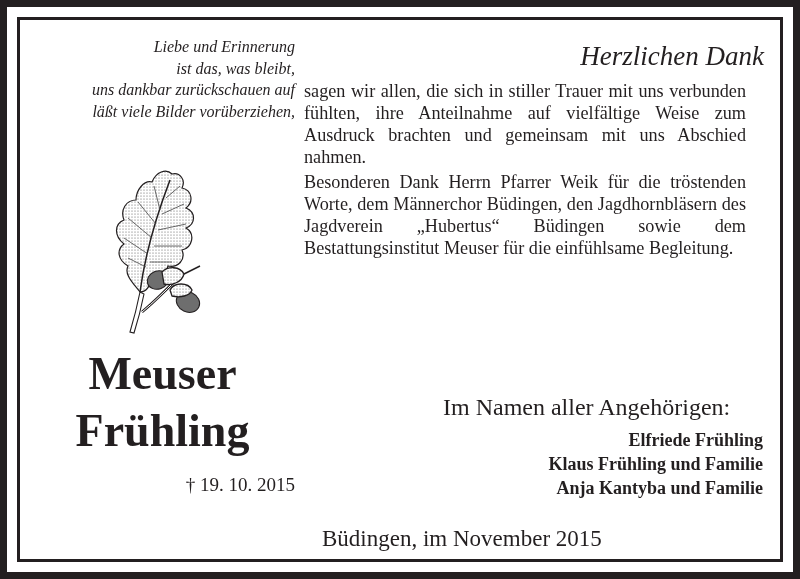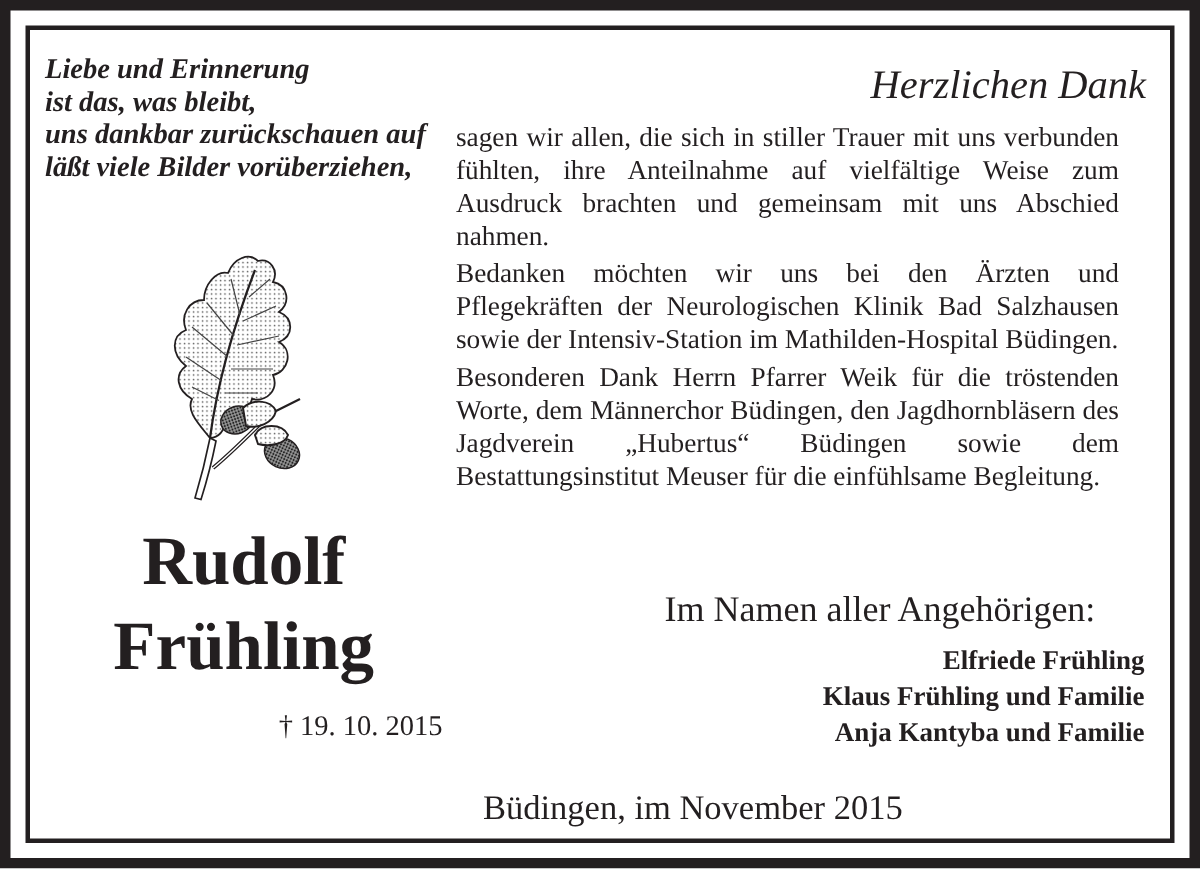--- a/index.html
+++ b/index.html
@@ -8,21 +8,21 @@
       position: absolute; left: 0; top: 0; width: 800px; height: 579px;
       box-sizing: border-box; border: 7px solid #231f20; background: #fff;
     }
     .frame-inner {
       position: absolute; left: 10px; top: 10px; right: 10px; bottom: 10px;
       border: 3px solid #231f20; background: #fff;
     }
     .serif { font-family: "Liberation Serif", "DejaVu Serif", serif; color: #231f20; }
     .poem {
       position: absolute; left: 30px; top: 36px; width: 265px;
-      text-align: left; font-style: italic; font-size: 19px; line-height: 21.5px; font-weight: bold;
+      text-align: right; font-style: italic; font-size: 16px; line-height: 21.5px;
     }
     .poem div { white-space: nowrap; }
     .leaf { position: absolute; left: 110px; top: 162px; width: 100px; height: 176px; }
     .name {
       position: absolute; left: 30px; top: 345px; width: 265px; text-align: center;
       font-weight: bold; font-size: 46px; line-height: 57px; letter-spacing: 0px;
     }
     .death {
       position: absolute; left: 30px; top: 474px; width: 265px; text-align: right;
       font-size: 19px; line-height: 22px;
@@ -89,31 +89,30 @@
     <ellipse cx="48" cy="118" rx="11" ry="9" fill="url(#stipple2)" stroke="#231f20" stroke-width="1" transform="rotate(-20 48 118)"></ellipse>
     <path d="M52 110 C 58 104, 70 104, 74 112 C 72 120, 62 124, 54 122 Z" fill="url(#stipple)" stroke="#231f20" stroke-width="1.3"></path>
 
     <ellipse cx="78" cy="140" rx="12" ry="10" fill="url(#stipple2)" stroke="#231f20" stroke-width="1" transform="rotate(25 78 140)"></ellipse>
     <path d="M60 128 C 64 120, 78 120, 82 128 C 80 134, 70 136, 62 134 Z" fill="url(#stipple)" stroke="#231f20" stroke-width="1.3"></path>
     <path d="M74 112 L 90 104" stroke="#231f20" stroke-width="1.5" fill="none"></path>
   </svg>
 </div>
 
 <div class="name serif">
-  <div>Rudolf</div>
+  <div>Meuser</div>
   <div>Frühling</div>
 </div>
 
 <div class="death serif">† 19. 10. 2015</div>
 
 <div class="heading serif">Herzlichen Dank</div>
 
 <div class="body-text serif">
   <p>sagen wir allen, die sich in stiller Trauer mit uns verbunden fühlten, ihre Anteilnahme auf vielfältige Weise zum Ausdruck brachten und gemeinsam mit uns Abschied nahmen.</p>
-  <p>Bedanken möchten wir uns bei den Ärzten und Pflegekräften der Neurologischen Klinik Bad Salzhausen sowie der Intensiv-Station im Mathilden-Hospital Büdingen.</p>
   <p>Besonderen Dank Herrn Pfarrer Weik für die tröstenden Worte, dem Männerchor Büdingen, den Jagdhornbläsern des Jagdverein „Hubertus“ Büdingen sowie dem Bestattungsinstitut Meuser für die einfühlsame Begleitung.</p>
 </div>
 
 <div class="signoff serif">Im Namen aller Angehörigen:</div>
 
 <div class="names serif">
   <div>Elfriede Frühling</div>
   <div>Klaus Frühling und Familie</div>
   <div>Anja Kantyba und Familie</div>
 </div>

